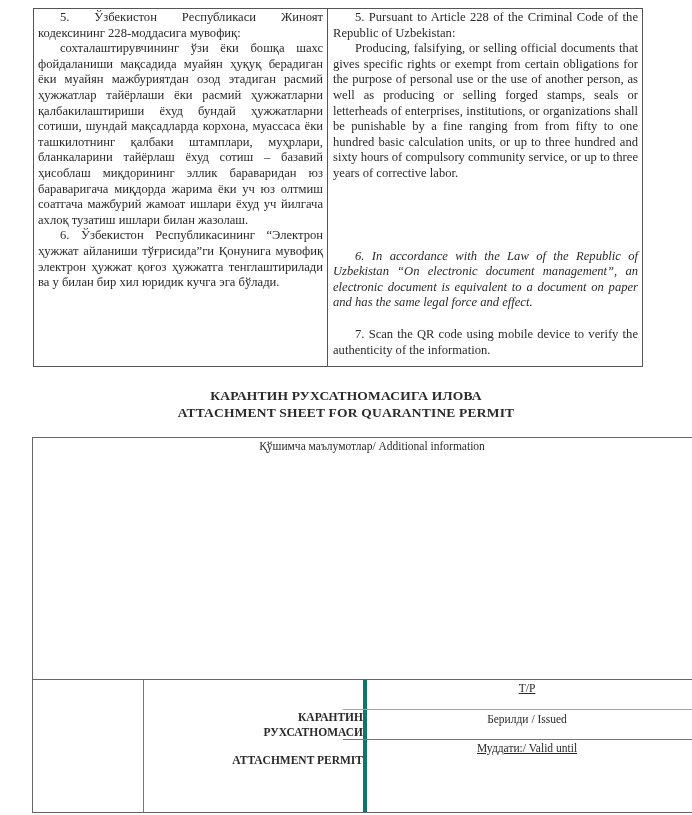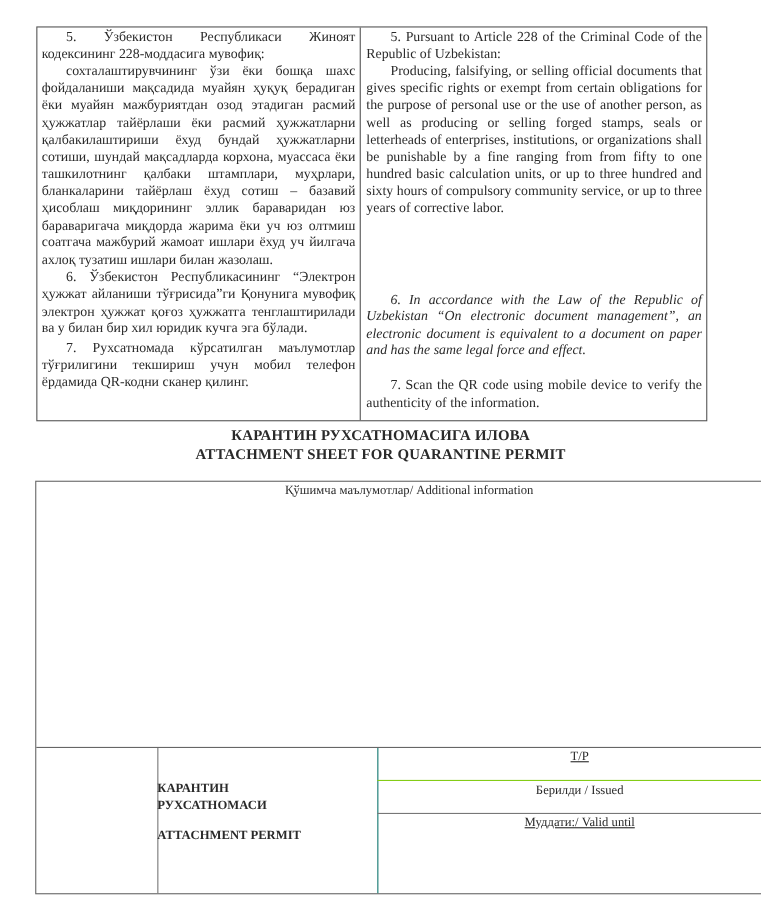--- a/index.html
+++ b/index.html
@@ -1,44 +1,43 @@
 <!DOCTYPE html>
 <html><head>
 <meta charset="utf-8">
 <style>
   html,body{margin:0;padding:0;background:#fff;}
   body{width:692px;height:815px;position:relative;overflow:hidden;font-family:"Liberation Serif","DejaVu Serif",serif;color:#2a2a2a;}
-  .tbl{position:absolute;left:33px;top:8px;width:610px;height:359px;border:1px solid #555;box-sizing:border-box;margin-top:16px;}
+  .tbl{position:absolute;left:33px;top:8px;width:610px;height:359px;border:1px solid #555;box-sizing:border-box;}
   .col{position:absolute;top:0;bottom:0;box-sizing:border-box;font-size:12.6px;line-height:15.6px;text-align:justify;}
   .col.left{left:0;width:294px;padding:1px 4px 0 4px;border-right:1px solid #555;}
   .col.right{left:294px;right:0;padding:1px 4px 0 5px;}
   .p{margin:0;text-indent:22px;}
   .gap6r{margin-top:67px;font-style:italic;}
   .gap7r{margin-top:16px;}
   .title{position:absolute;left:0;width:692px;text-align:center;font-weight:bold;font-size:13.5px;line-height:18px;letter-spacing:0.2px;}
   .box{position:absolute;left:32px;top:437px;width:680px;height:376px;border:1px solid #666;box-sizing:border-box;}
   .addl{position:absolute;top:2px;left:0;right:0;text-align:center;font-size:11.5px;}
   .bottom{position:absolute;left:0;right:0;top:241px;bottom:0;border-top:1px solid #666;}
   .c1{position:absolute;left:0;top:0;bottom:0;width:110px;border-right:1px solid #777;}
-  .c2{position:absolute;left:110px;top:0;bottom:0;width:200px;border-right:1px solid #0f766e;text-align:left;font-weight:bold;font-size:11.5px;line-height:15px;}
+  .c2{position:absolute;left:110px;top:0;bottom:0;width:200px;border-right:4px solid #0f766e;text-align:right;font-weight:bold;font-size:11.5px;line-height:15px;padding-left:20px;}
   .c3{position:absolute;left:310px;right:0;top:0;bottom:0;}
   .row{position:absolute;left:0;right:0;text-align:center;font-size:11.5px;}
   .r1{top:0;height:30px;border-bottom:1px solid #84cc16;padding-top:2px;box-sizing:border-box;text-decoration:underline;}
   .r2{top:30px;height:30px;border-bottom:1px solid #777;padding-top:3px;box-sizing:border-box;}
   .r3{top:60px;bottom:0;padding-top:2px;box-sizing:border-box;text-decoration:underline;}
 </style>
 </head>
 <body>
 
 <div class="tbl">
   <div class="col left">
     <p class="p">5. Ўзбекистон Республикаси Жиноят кодексининг 228-моддасига мувофиқ:</p>
     <p class="p">сохталаштирувчининг ўзи ёки бошқа шахс фойдаланиши мақсадида муайян ҳуқуқ берадиган ёки муайян мажбуриятдан озод этадиган расмий ҳужжатлар тайёрлаши ёки расмий ҳужжатларни қалбакилаштириши ёхуд бундай ҳужжатларни сотиши, шундай мақсадларда корхона, муассаса ёки ташкилотнинг қалбаки штамплари, муҳрлари, бланкаларини тайёрлаш ёхуд сотиш – базавий ҳисоблаш миқдорининг эллик бараваридан юз бараваригача миқдорда жарима ёки уч юз олтмиш соатгача мажбурий жамоат ишлари ёхуд уч йилгача ахлоқ тузатиш ишлари билан жазолаш.</p>
     <p class="p">6. Ўзбекистон Республикасининг “Электрон ҳужжат айланиши тўғрисида”ги Қонунига мувофиқ электрон ҳужжат қоғоз ҳужжатга тенглаштирилади ва у билан бир хил юридик кучга эга бўлади.</p>
-    <p class="p" style="margin-top:2px">7. Рухсатномада кўрсатилган маълумотлар тўғрилигини текшириш учун мобил телефон ёрдамида QR-кодни сканер қилинг.</p>
   </div>
   <div class="col right">
     <p class="p">5. Pursuant to Article 228 of the Criminal Code of the Republic of Uzbekistan:</p>
     <p class="p">Producing, falsifying, or selling official documents that gives specific rights or exempt from certain obligations for the purpose of personal use or the use of another person, as well as producing or selling forged stamps, seals or letterheads of enterprises, institutions, or organizations shall be punishable by a fine ranging from from fifty to one hundred basic calculation units, or up to three hundred and sixty hours of compulsory community service, or up to three years of corrective labor.</p>
     <p class="p gap6r">6. In accordance with the Law of the Republic of Uzbekistan “On electronic document management”, an electronic document is equivalent to a document on paper and has the same legal force and effect.</p>
     <p class="p gap7r">7. Scan the QR code using mobile device to verify the authenticity of the information.</p>
   </div>
 </div>
 
 <div class="title" style="top:387px">КАРАНТИН РУХСАТНОМАСИГА ИЛОВА</div>

